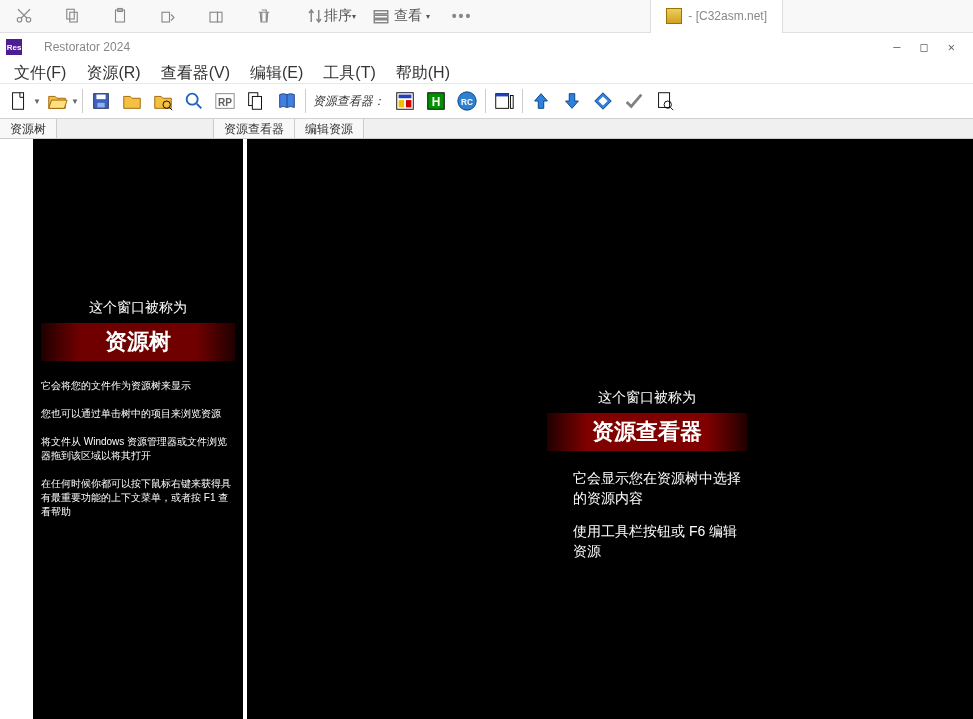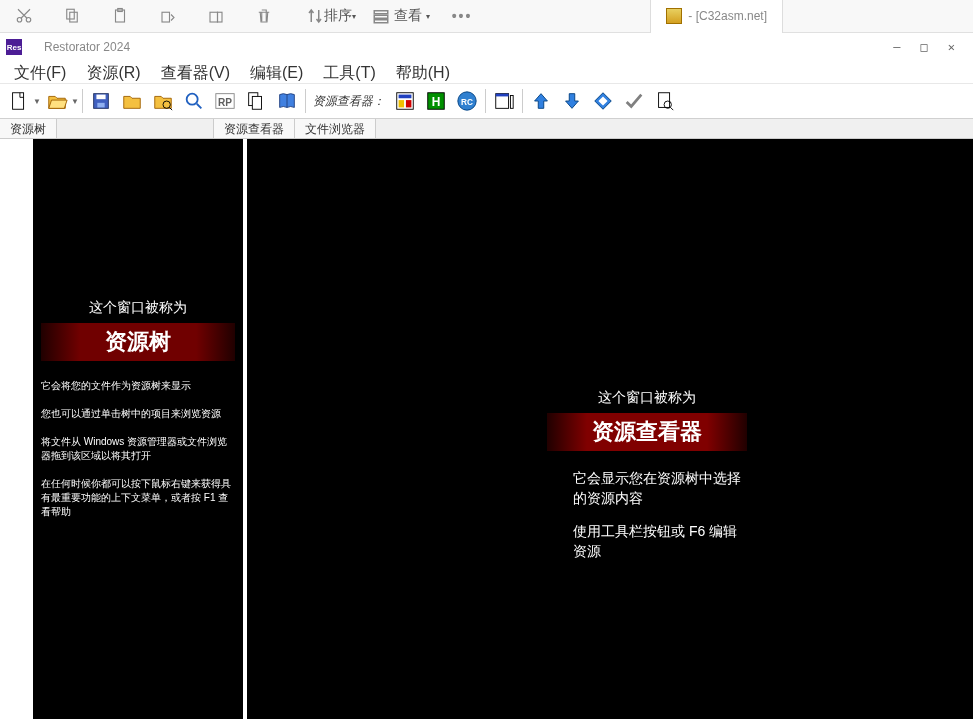--- a/index.html
+++ b/index.html
@@ -250,21 +250,21 @@
       </svg>
     </div>
 </div>
 
 <div class="panels-header">
   <div class="left-area">
     <div class="phtab">资源树</div>
   </div>
   <div class="right-area">
     <div class="phtab">资源查看器</div>
-    <div class="phtab">文件浏览器</div>
+    <div class="phtab">编辑资源</div>
   </div>
 </div>
 
 <div class="content">
   <div class="left-panel">
     <div class="tree-info">
       <div class="caption">这个窗口被称为</div>
       <div class="banner">资源树</div>
       <p>它会将您的文件作为资源树来显示</p>
       <p>您也可以通过单击树中的项目来浏览资源</p>

